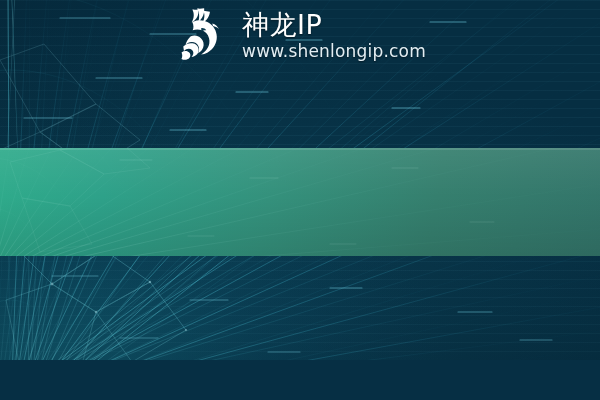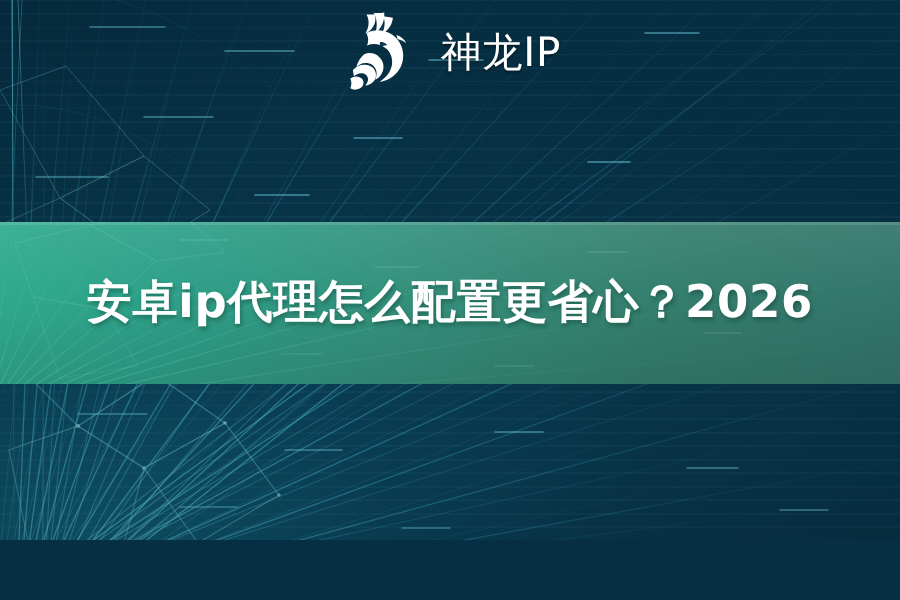--- a/index.html
+++ b/index.html
@@ -220,20 +220,21 @@
         <path d="M29 52 c6.4 -2.6 12.6 -1.4 17.4 3.4 c4.4 4.4 5.8 10 4 15.8 c-1.4 4.6 -4.4 8 -8.8 10.2 c2 -4.6 2.2 -8.8 .4 -12.6 c-2.2 -4.6 -6.4 -7 -11.8 -6.8 c-4 .2 -7.4 1.8 -10.4 4.8 c1.8 -6.4 5 -11.4 9.2 -14.8 z"></path>
         <path d="M16 70 c4.6 -4.6 10 -6.6 16 -5.6 c5.4 .8 9 4 10.2 8.8 c1 4.2 -.2 8 -3.4 11 c-2.4 2.2 -5.2 3.4 -8.6 3.8 c2.6 -3 3.6 -5.8 3 -8.6 c-.8 -3.6 -3.8 -5.8 -8 -5.6 c-3 .2 -5.6 1.4 -8 3.6 c-.6 -2.6 -.8 -5 -1.2 -7.4 z"></path>
         <path d="M13 80 c3.4 -2.4 7 -3 10.6 -1.6 c3.2 1.2 4.8 3.6 4.6 6.8 c-.2 3 -2 5.2 -5.2 6.6 c-3.4 1.4 -6.8 1.2 -10.2 -.6 c1.8 -3.6 2 -7.2 .2 -11.2 z"></path>
 
         <path d="M66 30 c5.4 1.6 9.2 4.8 11.4 9.6 c-3.2 -2.6 -6.6 -4.2 -10.2 -5 c-.4 -1.6 -.8 -3.1 -1.2 -4.6 z"></path>
       </g>
     </svg>
 
     <div class="logo-text">
       <span class="logo-title">神龙IP</span>
+      <span class="logo-url">www.shenlongip.com</span>
     </div>
   </div>
 
   <div class="banner">
 
     <svg class="banner-mesh" width="600" height="108" viewBox="0 0 600 108" preserveAspectRatio="none">
       <defs>
         <linearGradient id="bfade" x1="0" y1="0" x2="1" y2="0">
           <stop offset="0%" stop-color="#bdfff0" stop-opacity="0.55"></stop>
           <stop offset="30%" stop-color="#a6f2e2" stop-opacity="0.26"></stop>
@@ -274,17 +275,16 @@
         <line x1="188" y1="88" x2="214" y2="88"></line>
         <line x1="330" y1="96" x2="356" y2="96"></line>
         <line x1="470" y1="74" x2="494" y2="74"></line>
       </g>
     </svg>
 
     <div class="banner-sheen"></div>
     <div class="banner-edge-top"></div>
 
     <div class="headline">
-      <span class="headline-line">安卓ip代理怎么配置更省心？2026</span>
     </div>
   </div>
 
 </div>
 
 </body></html>

